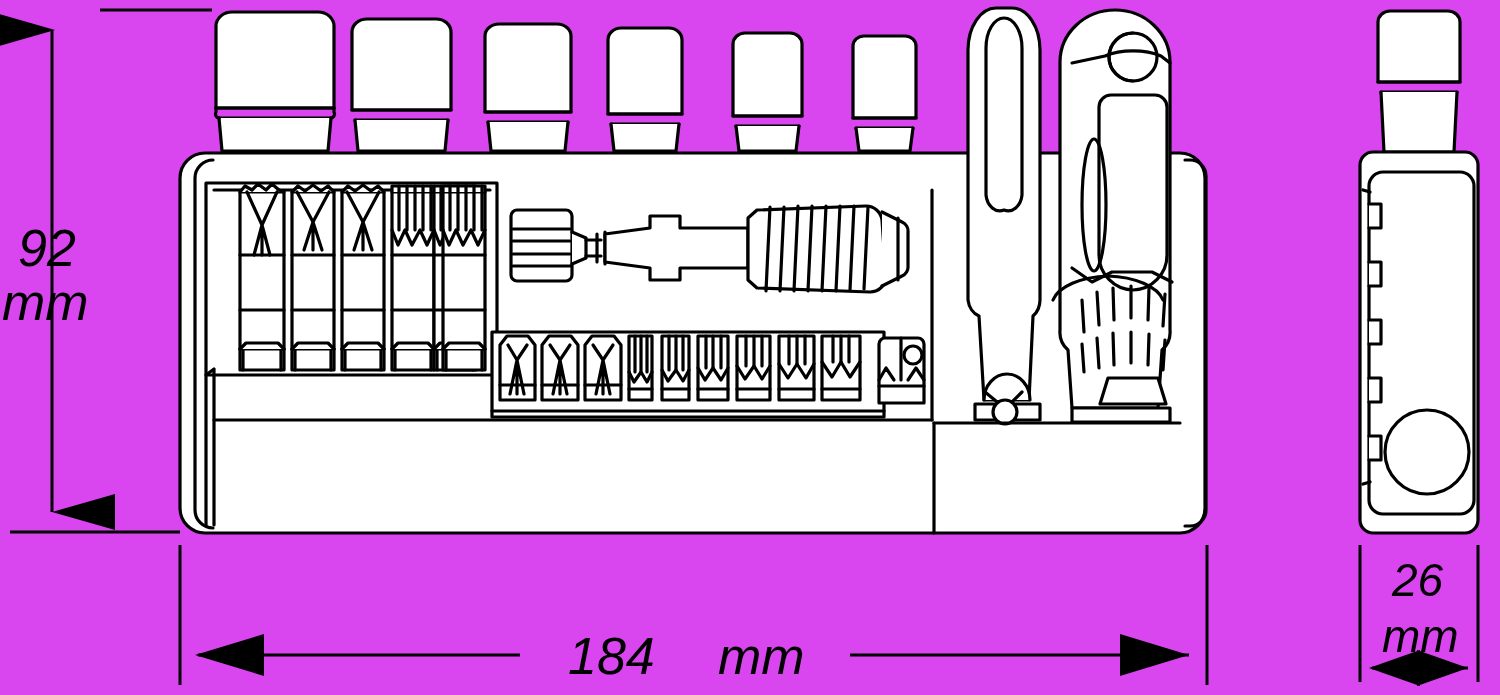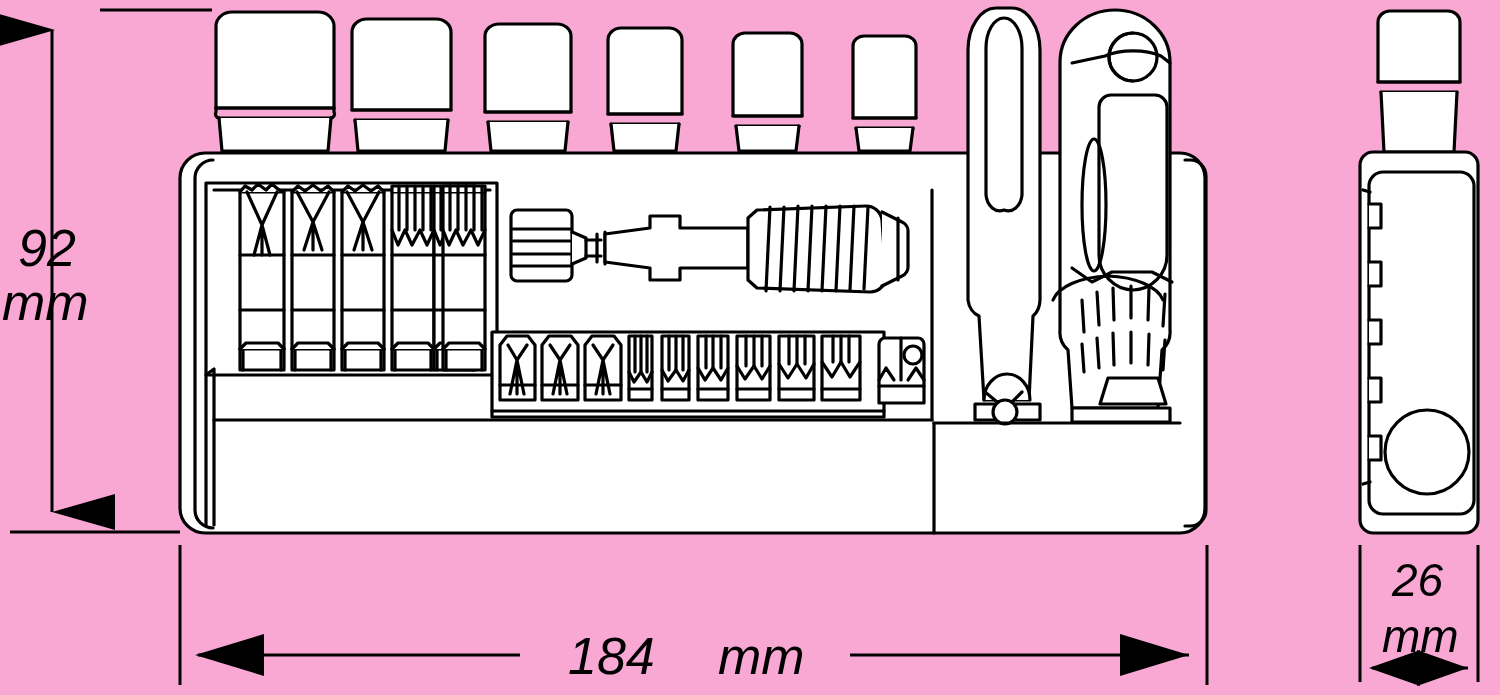--- a/index.html
+++ b/index.html
@@ -8,21 +8,21 @@
     padding: 0;
     background: #ffffff;
   }
   body {
     font-family: "Liberation Sans", sans-serif;
   }
   #stage {
     position: relative;
     width: 1500px;
     height: 695px;
-    background: #f9a8d4;
+    background: #d946ef;
     overflow: hidden;
   }
   svg#drawing {
     display: block;
     width: 1500px;
     height: 695px;
   }
   .dim-text {
     font-family: "Liberation Sans", sans-serif;
     font-style: italic;

